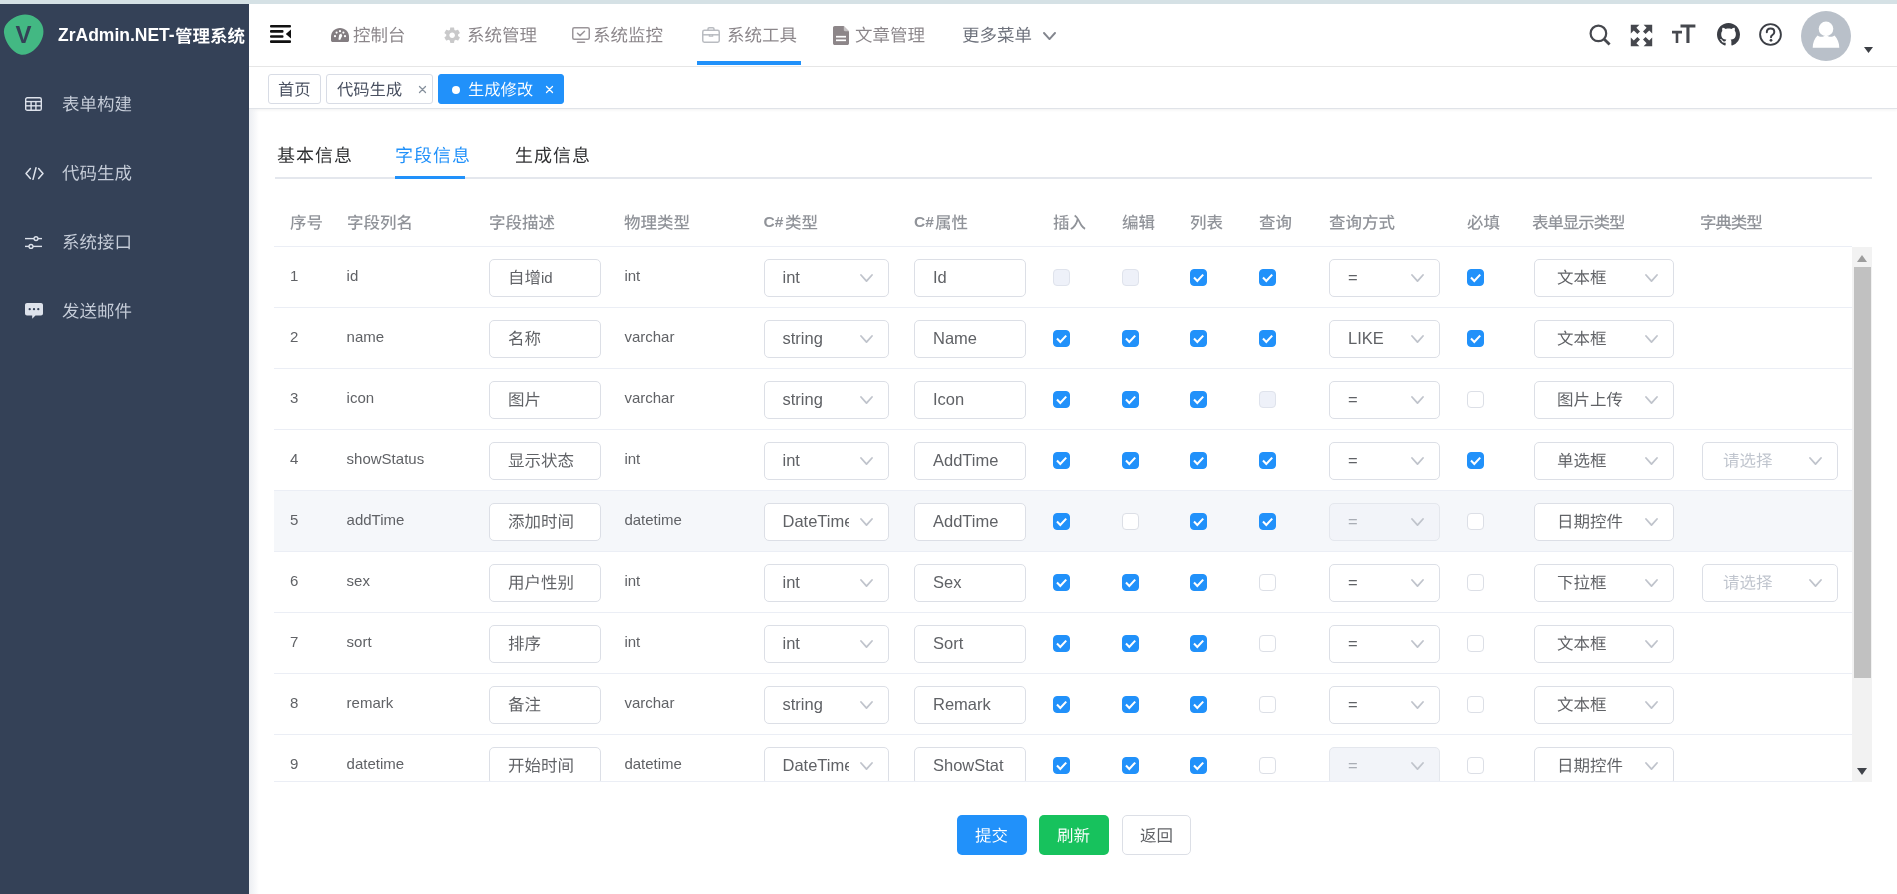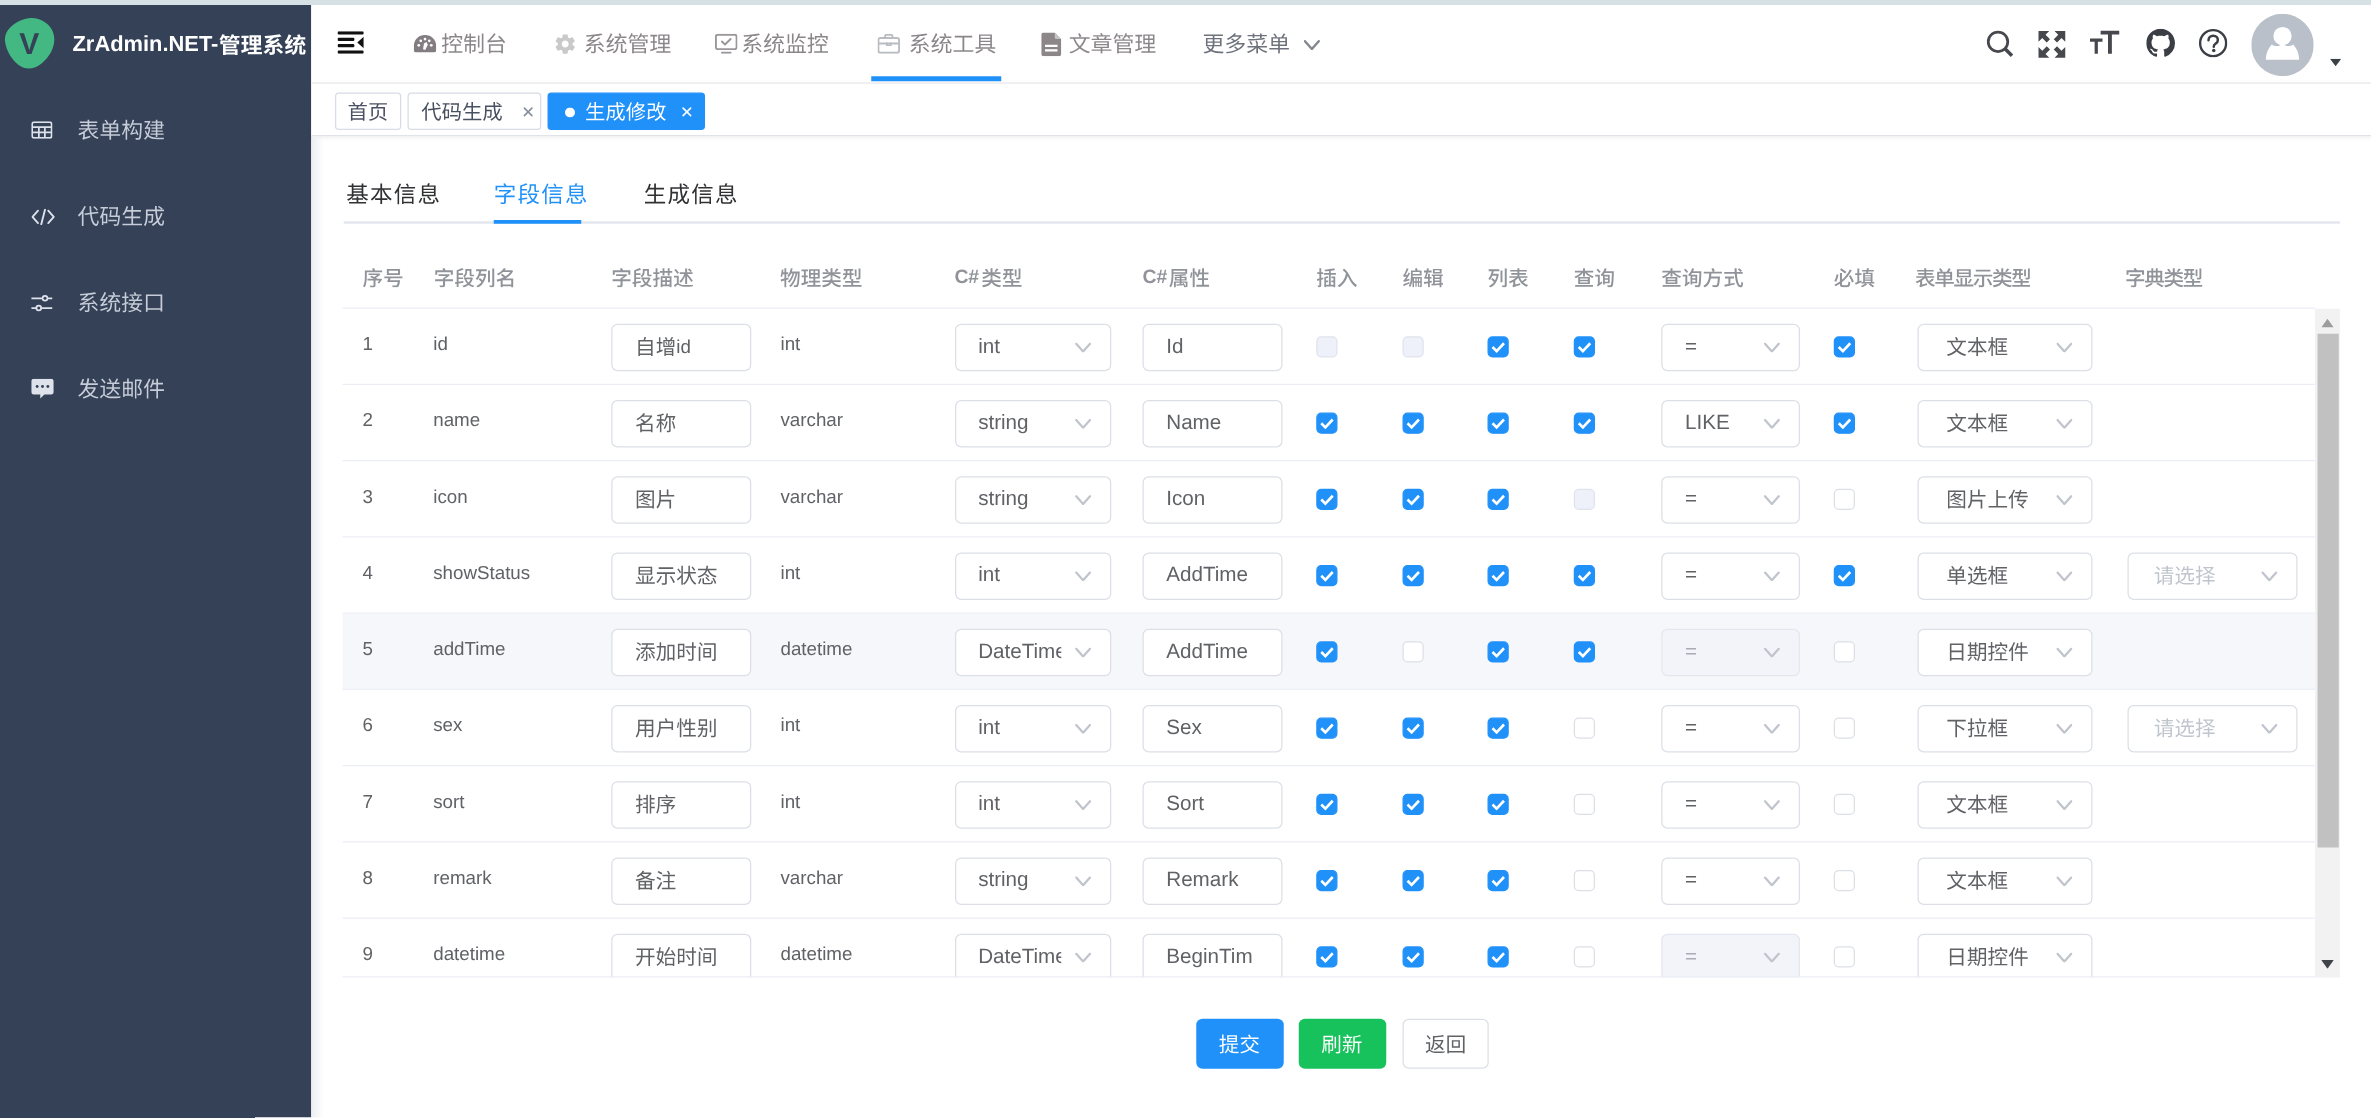--- a/index.html
+++ b/index.html
@@ -966,21 +966,21 @@
     </div>
 <div class="inp" style="left:514.5px;top:499.5px;width:125px;height:38px">
       <span style="font-size:16.5px;color:#606266;max-width:66px;overflow:hidden;display:inline-block">DateTime</span>
       <span class="sel-ch">
         <svg class="" width="13" height="8" viewBox="0 0 13 8">
           <path d="M1 1 L6.5 7.2 L12 1" fill="none" stroke="#c0c4cc" stroke-width="1.8" stroke-linecap="round" stroke-linejoin="round"></path>
         </svg>
       </span>
     </div>
 <div class="inp" style="left:665px;top:499.5px;width:112px;height:38px">
-      <span style="font-size:16.5px;color:#606266">BeginTim</span>
+      <span style="font-size:16.5px;color:#606266">ShowStat</span>
     </div>
 <div class="cb on" style="left:804px;top:510px">
       <svg class="ck" width="17" height="17" viewBox="0 0 17 17">
         <path d="M4 8.6 L7.3 11.9 L13.2 5.6" fill="none" stroke="#fff" stroke-width="2.1"></path>
       </svg>
     </div>
 <div class="cb on" style="left:873px;top:510px">
       <svg class="ck" width="17" height="17" viewBox="0 0 17 17">
         <path d="M4 8.6 L7.3 11.9 L13.2 5.6" fill="none" stroke="#fff" stroke-width="2.1"></path>
       </svg>

